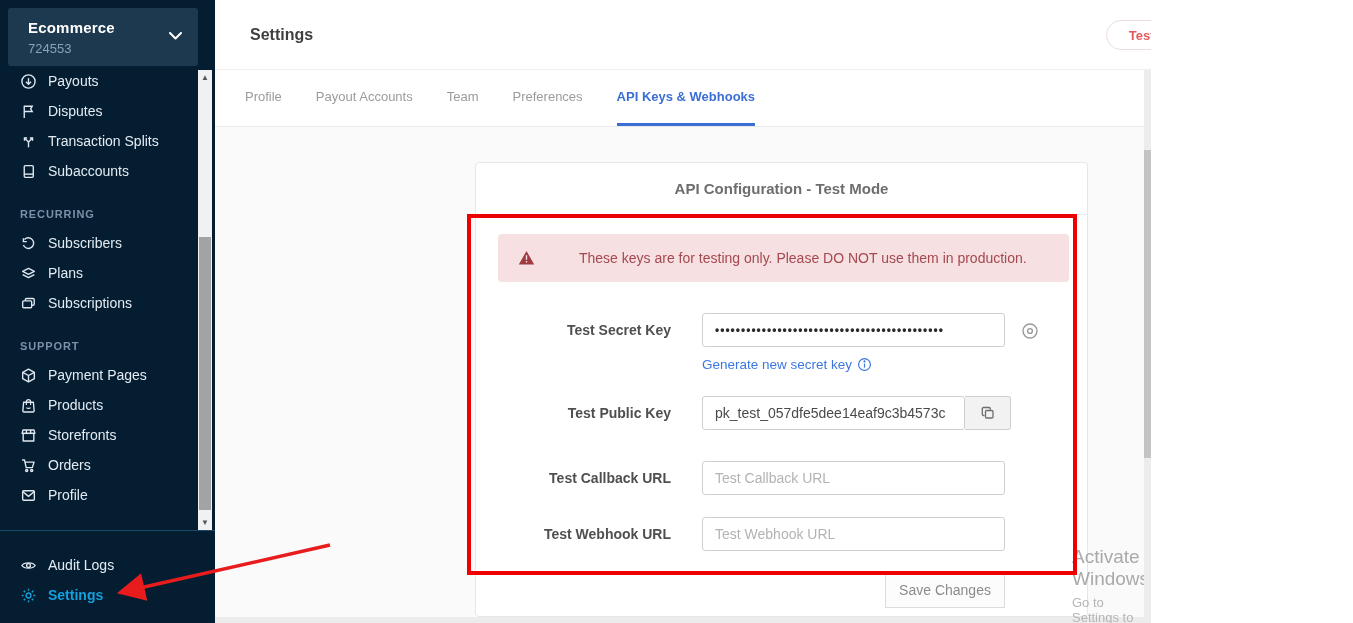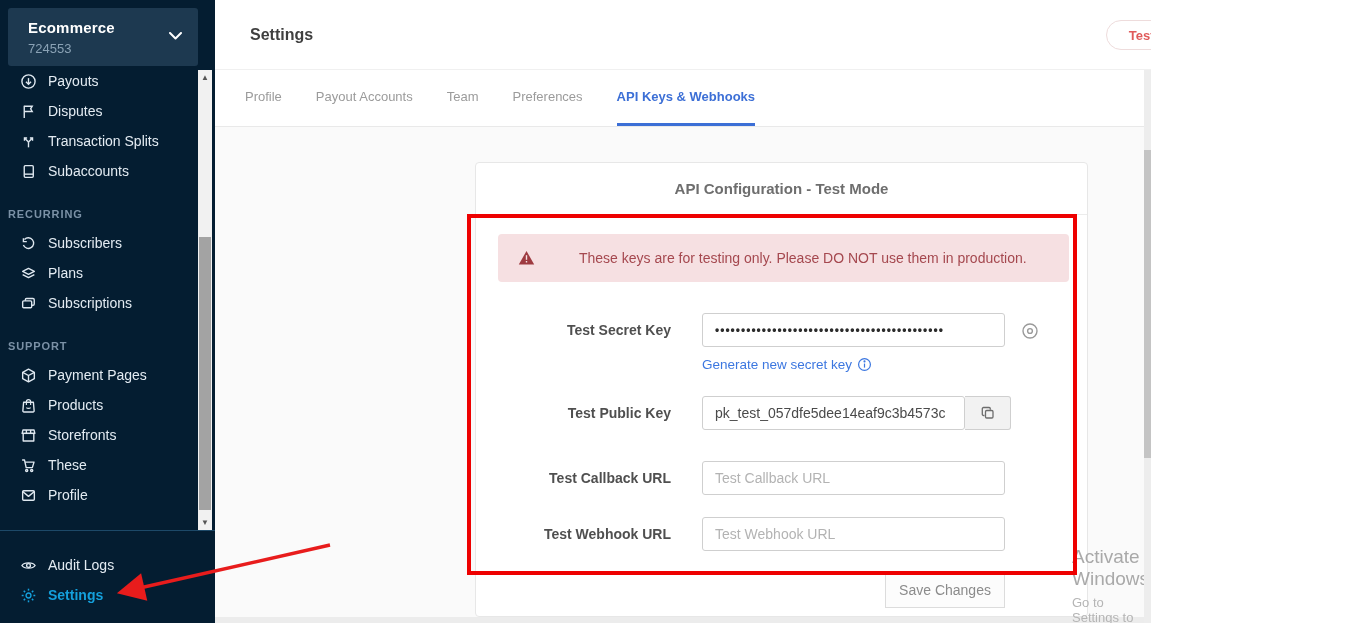--- a/index.html
+++ b/index.html
@@ -8,21 +8,21 @@
   .app { position:relative; width:1151px; height:623px; overflow:hidden; background:#4c1d95; }
 
   
   .sidebar { position:absolute; left:0; top:0; width:215px; height:623px; background:#041d31; z-index:10; }
   .org-switcher { position:absolute; left:8px; top:8px; width:190px; height:58px; background:#1d3950; border-radius:3px; cursor:pointer; }
   .org-name { position:absolute; left:20px; top:11px; font-size:15px; font-weight:700; color:#ffffff; letter-spacing:.2px; }
   .org-id { position:absolute; left:20px; top:33px; font-size:13px; color:#8aa2b5; }
   .org-chevron { position:absolute; right:16px; top:24px; color:#fff; }
 
   .nav { position:absolute; left:0; top:66px; width:198px; }
-  .nav-heading { height:28px; line-height:28px; margin-top:14px; padding-left:8px; font-size:11px; font-weight:700; letter-spacing:.9px; color:#7b91a6; }
+  .nav-heading { height:28px; line-height:28px; margin-top:14px; padding-left:20px; font-size:11px; font-weight:700; letter-spacing:.9px; color:#7b91a6; }
   .nav-item { height:30px; display:flex; align-items:center; padding-left:20px; color:#e3ebf2; font-size:14px; cursor:pointer; }
   .nav-item .ic { width:17px; height:17px; margin-right:11px; display:inline-flex; align-items:center; justify-content:center; color:#dfe8f0; flex:0 0 17px; }
   .nav-item.active, .nav-item.active .ic { color:#14a0dc; font-weight:700; }
 
   .sb-scrollbar { position:absolute; right:3px; top:70px; width:14px; height:460px; background:#f1f1f1; z-index:12; }
   .sb-btn { position:absolute; left:0; width:14px; height:15px; display:flex; align-items:center; justify-content:center; font-size:8px; color:#555; cursor:pointer; }
   .sb-btn.up { top:0; } .sb-btn.down { bottom:0; }
   .sb-thumb { position:absolute; left:1px; top:167px; width:12px; height:273px; background:#a3a3a3; cursor:pointer; }
 
   .sb-divider { position:absolute; left:0; top:530px; width:215px; height:1px; background:#1d4968; }
@@ -211,21 +211,21 @@
         <span>Storefronts</span>
       </div>
       <div class="nav-item">
         <span class="ic">
             <svg width="17" height="17" viewBox="0 0 16 16" fill="none" stroke="currentColor" stroke-width="1.3" stroke-linejoin="round">
               <path d="M2,2.8 H4.2 L5.8,10 H11.6 L13.2,4.8 H4.7"></path>
               <circle cx="6.3" cy="12.8" r="1"></circle>
               <circle cx="11" cy="12.8" r="1"></circle>
             </svg>
           </span>
-        <span>These</span>
+        <span>Orders</span>
       </div>
       <div class="nav-item">
         <span class="ic">
             <svg width="17" height="17" viewBox="0 0 16 16" fill="none" stroke="currentColor" stroke-width="1.3" stroke-linejoin="round">
               <rect x="2.5" y="3.5" width="11" height="9" rx="1"></rect>
               <polyline points="2.5,4.2 8,8.8 13.5,4.2"></polyline>
             </svg>
           </span>
         <span>Profile</span>
       </div>

